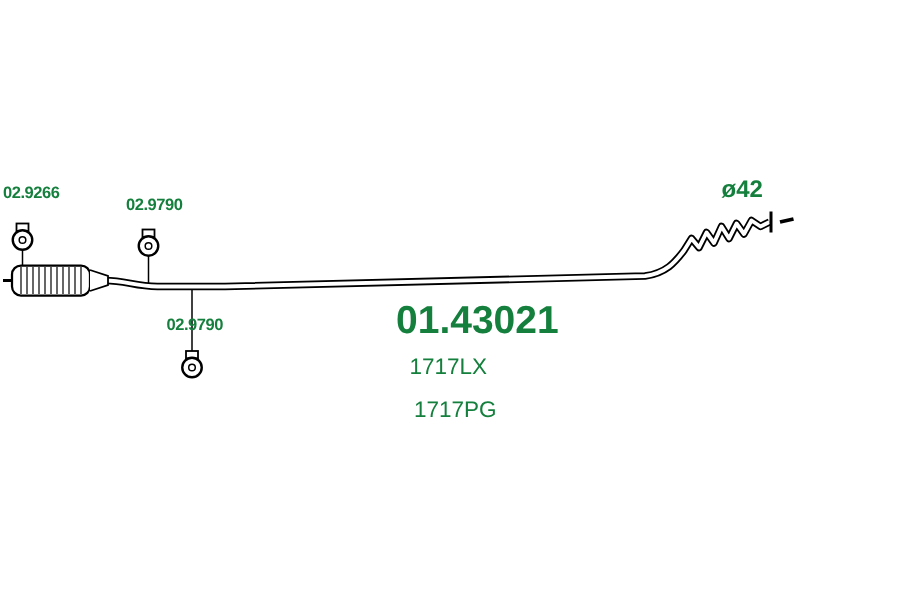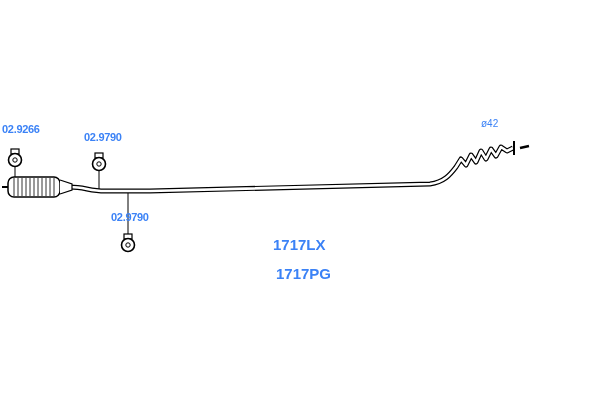--- a/index.html
+++ b/index.html
@@ -2,47 +2,47 @@
 <html><head>
 <meta charset="utf-8">
 <style>
   html,body{margin:0;padding:0;background:#fff;}
   .canvas{
     position:relative;
     width:600px;height:400px;
     background:#ffffff;
     overflow:hidden;
     font-family:"Liberation Sans", sans-serif;
-    color:#3b82f6;
+    color:#15803d;
   }
   .drawing{position:absolute;left:0;top:0;}
   .lbl{
     position:absolute;
     font-size:11px;
     font-weight:700;
     letter-spacing:-0.3px;
     white-space:nowrap;
   }
   .dia-lbl{
     position:absolute;
-    font-size:10px;
-    font-weight:400;
+    font-size:16px;
+    font-weight:700;
     white-space:nowrap;
   }
   .part-number{
     position:absolute;
     left:264px;top:198px;
     font-size:26px;
     font-weight:700;
     white-space:nowrap;
   }
   .variant{
     position:absolute;
     font-size:15px;
-    font-weight:700;
+    font-weight:400;
     white-space:nowrap;
   }
   .v1{left:273px;top:236px;}
   .v2{left:276px;top:265px;}
 </style>
 </head>
 <body>
 
 <div class="canvas">
 
@@ -109,18 +109,19 @@
   </svg>
 
   <div class="lbl" style="left:2px;top:123px">02.9266</div>
 
   <div class="lbl" style="left:84px;top:131px">02.9790</div>
 
   <div class="lbl" style="left:111px;top:211px">02.9790</div>
 
   <div class="dia-lbl" style="left:481px;top:118px">ø42</div>
 
+  <div class="part-number">01.43021</div>
 
   <div class="variant v1">1717LX</div>
 
   <div class="variant v2">1717PG</div>
 
 </div>
 
 </body></html>

